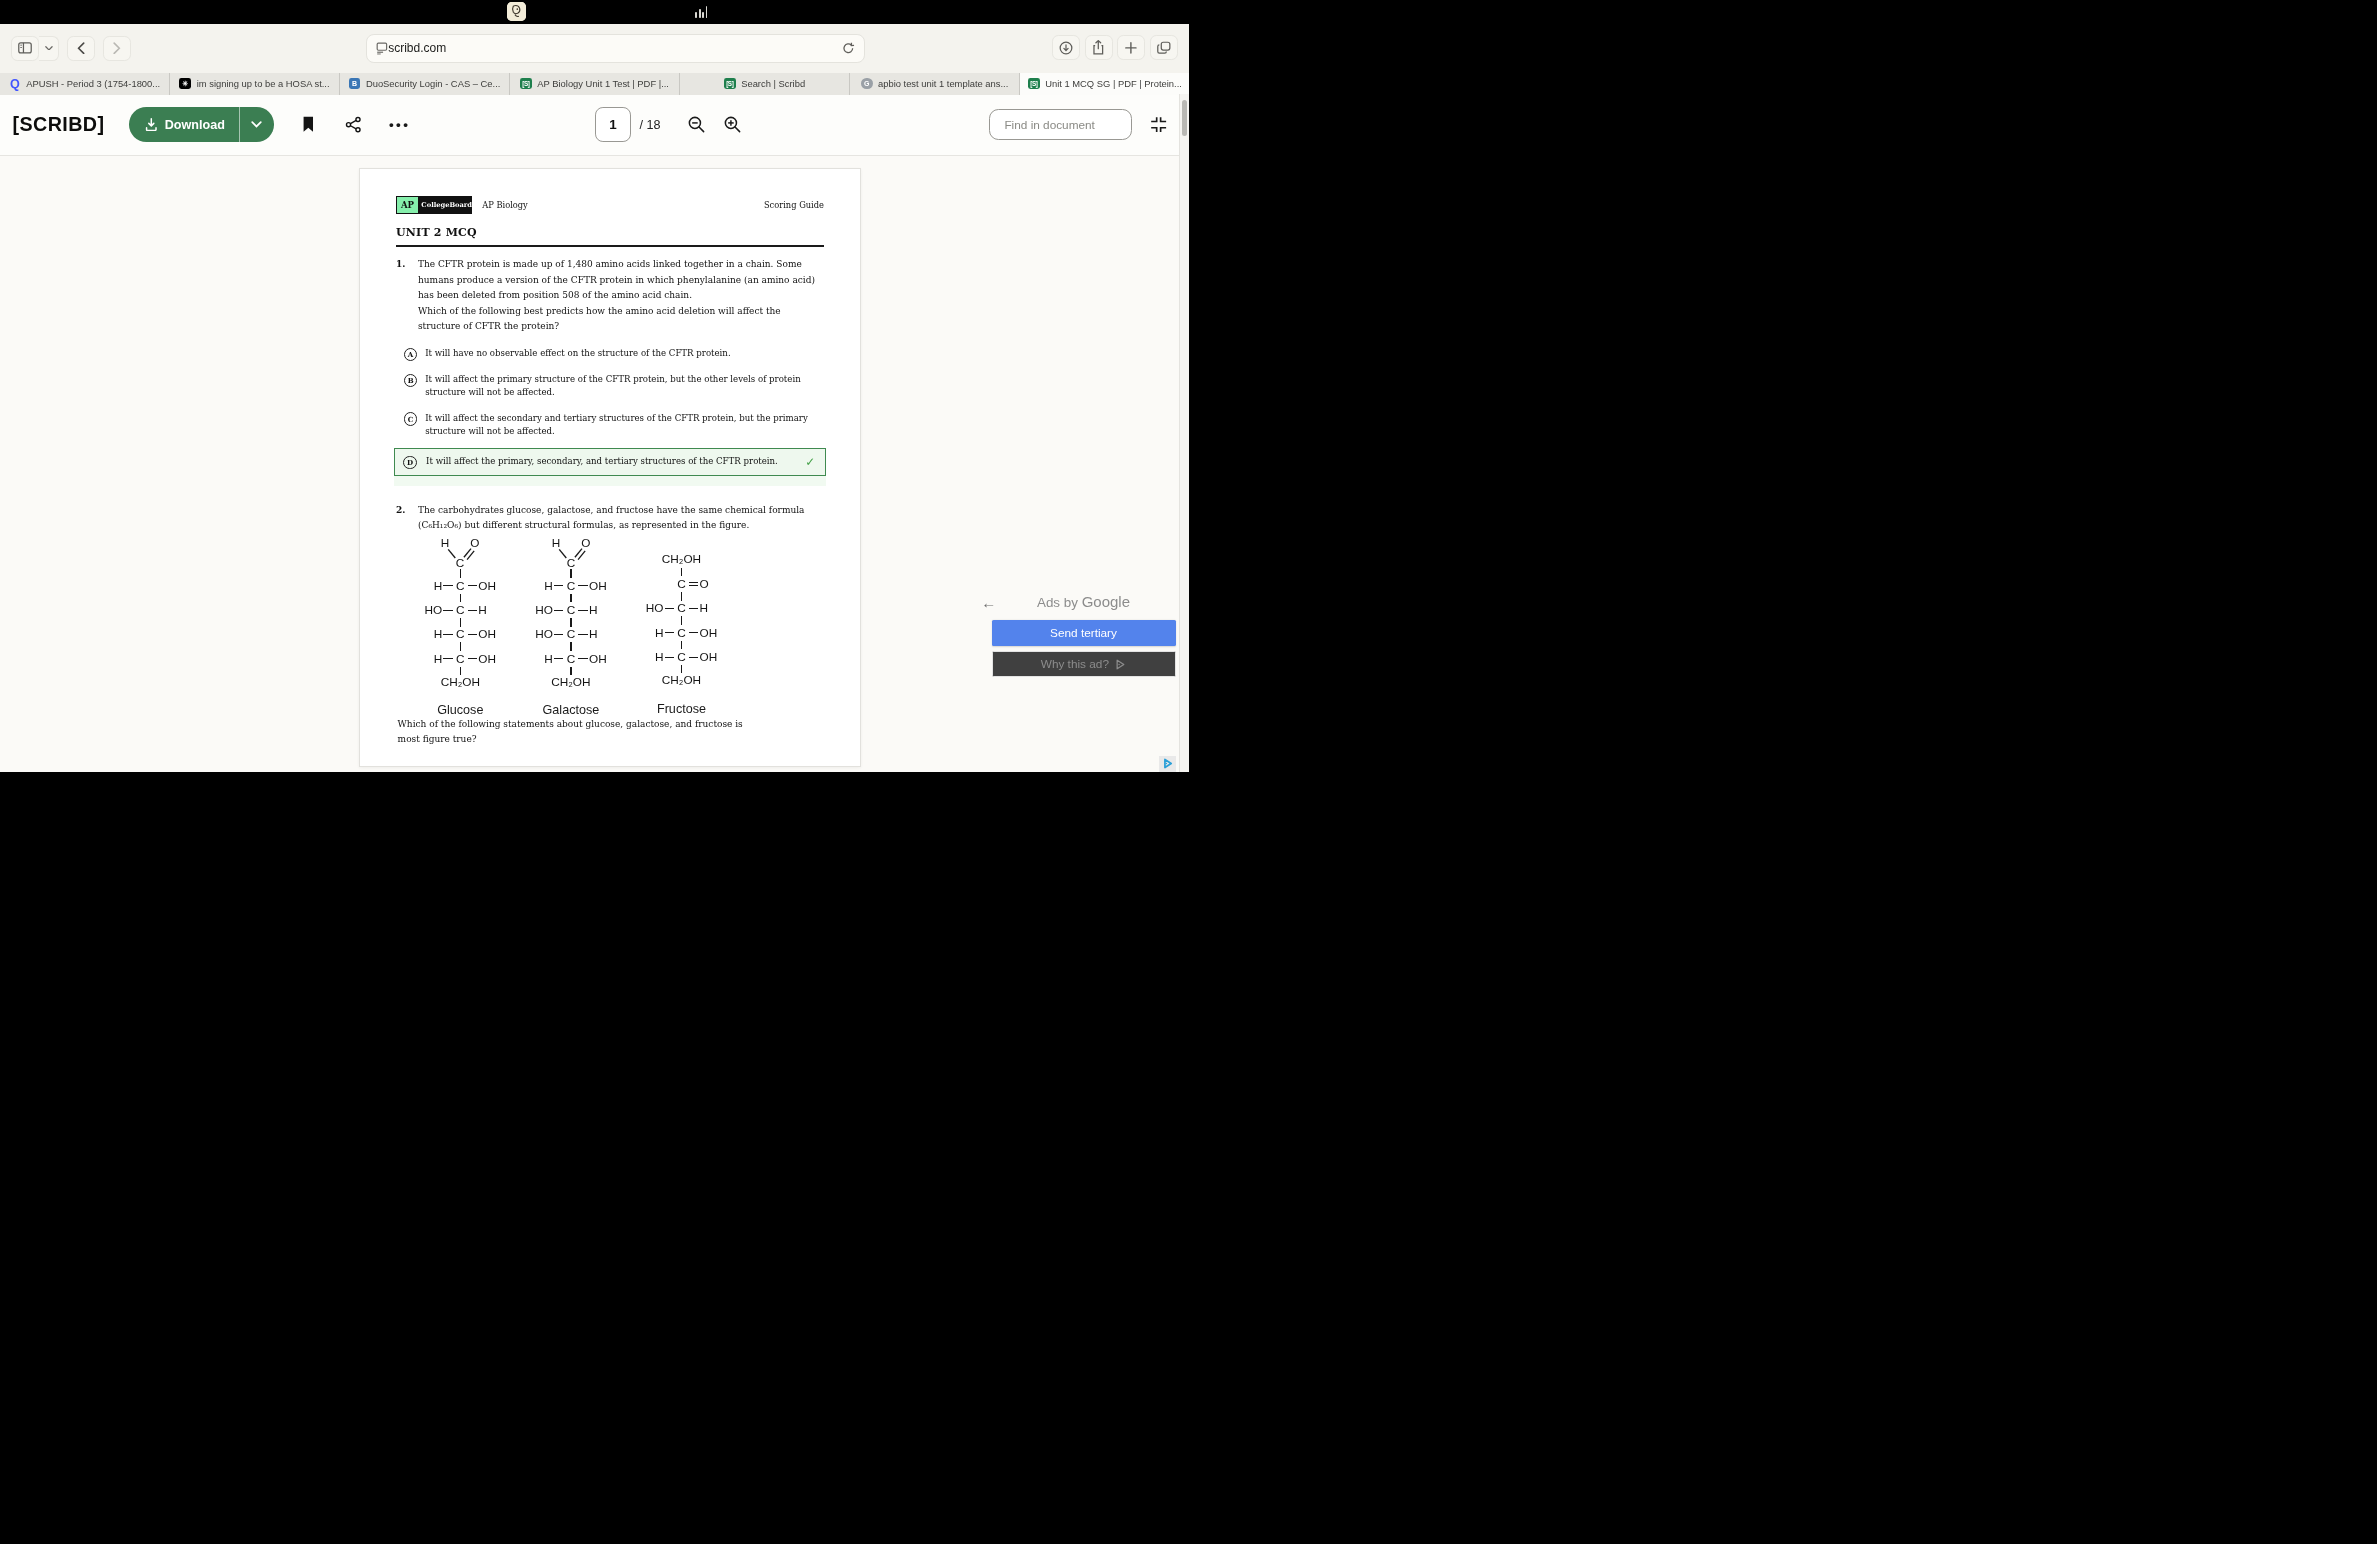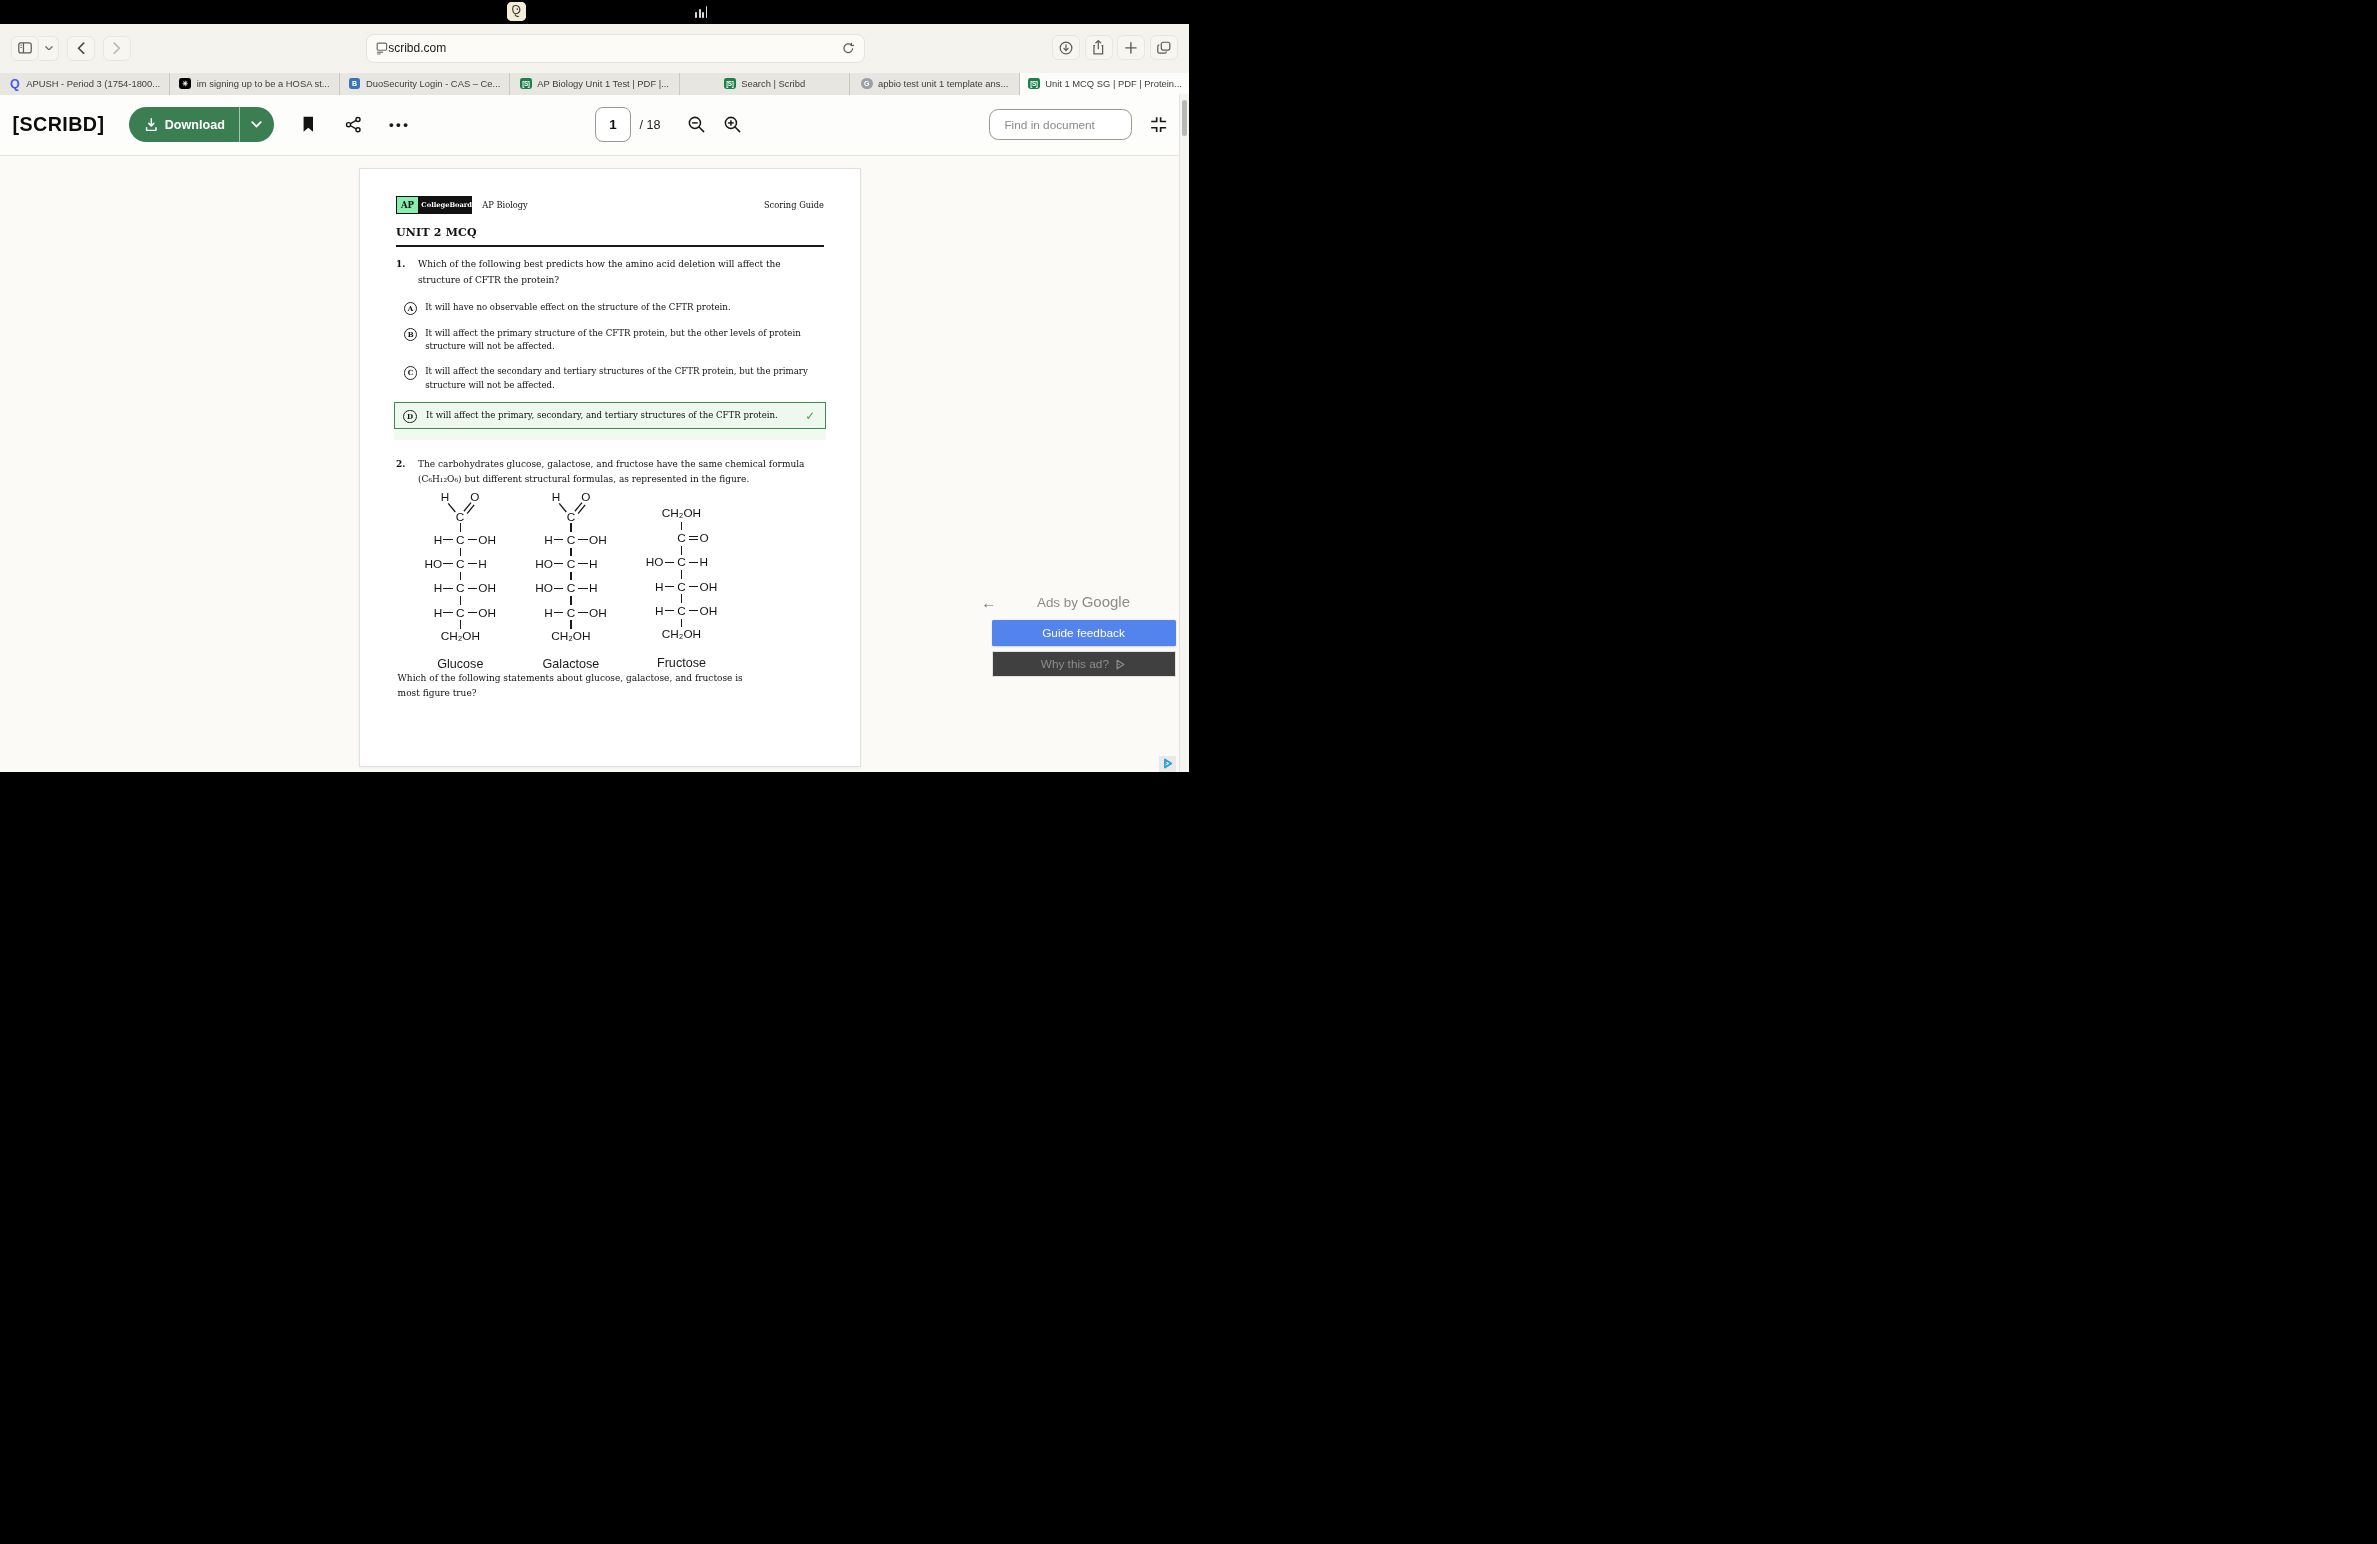--- a/index.html
+++ b/index.html
@@ -348,20 +348,21 @@
         <span class="doc-course">AP Biology</span>
         <span class="doc-scoring">Scoring Guide</span>
       </div>
 
       <div class="doc-title">UNIT 2 MCQ</div>
       <div class="doc-rule"></div>
 
       <div class="qrow">
         <div class="qnum">1.</div>
         <div class="qbody">
+          <p>The CFTR protein is made up of 1,480 amino acids linked together in a chain. Some humans produce a version of the CFTR protein in which phenylalanine (an amino acid) has been deleted from position 508 of the amino acid chain.</p>
           <p>Which of the following best predicts how the amino acid deletion will affect the structure of CFTR the protein?</p>
         </div>
       </div>
 
       <div class="options">
         <div class="option">
           <div class="opt-circ">A</div>
           <div class="opt-text">It will have no observable effect on the structure of the CFTR protein.</div>
         </div>
         <div class="option">
@@ -565,21 +566,21 @@
             <div class="mol-name">Fructose</div>
           </div>
         </div>
 
       <div class="closing">Which of the following statements about glucose, galactose, and fructose is most figure true?</div>
     </div>
 
     <div class="ad-panel">
       <div class="ad-back">←</div>
       <div class="ad-head"><span>Ads by </span><span class="g">Google</span></div>
-      <div class="ad-btn ad-feedback">Guide feedback</div>
+      <div class="ad-btn ad-feedback">Send tertiary</div>
       <div class="ad-btn ad-why">
         <span>Why this ad?</span>
         <svg class="ic" width="11.8" height="11" viewBox="0 0 15 14">
           <path d="M4 1.5 L12.5 7 L4 12.5 Z" fill="none" stroke="#8c8c8c" stroke-width="1.6" stroke-linejoin="round"></path>
           <circle cx="6.5" cy="7" r="0.9" fill="#8c8c8c"></circle>
         </svg>
       </div>
     </div>
 
     <div class="adchoices">

